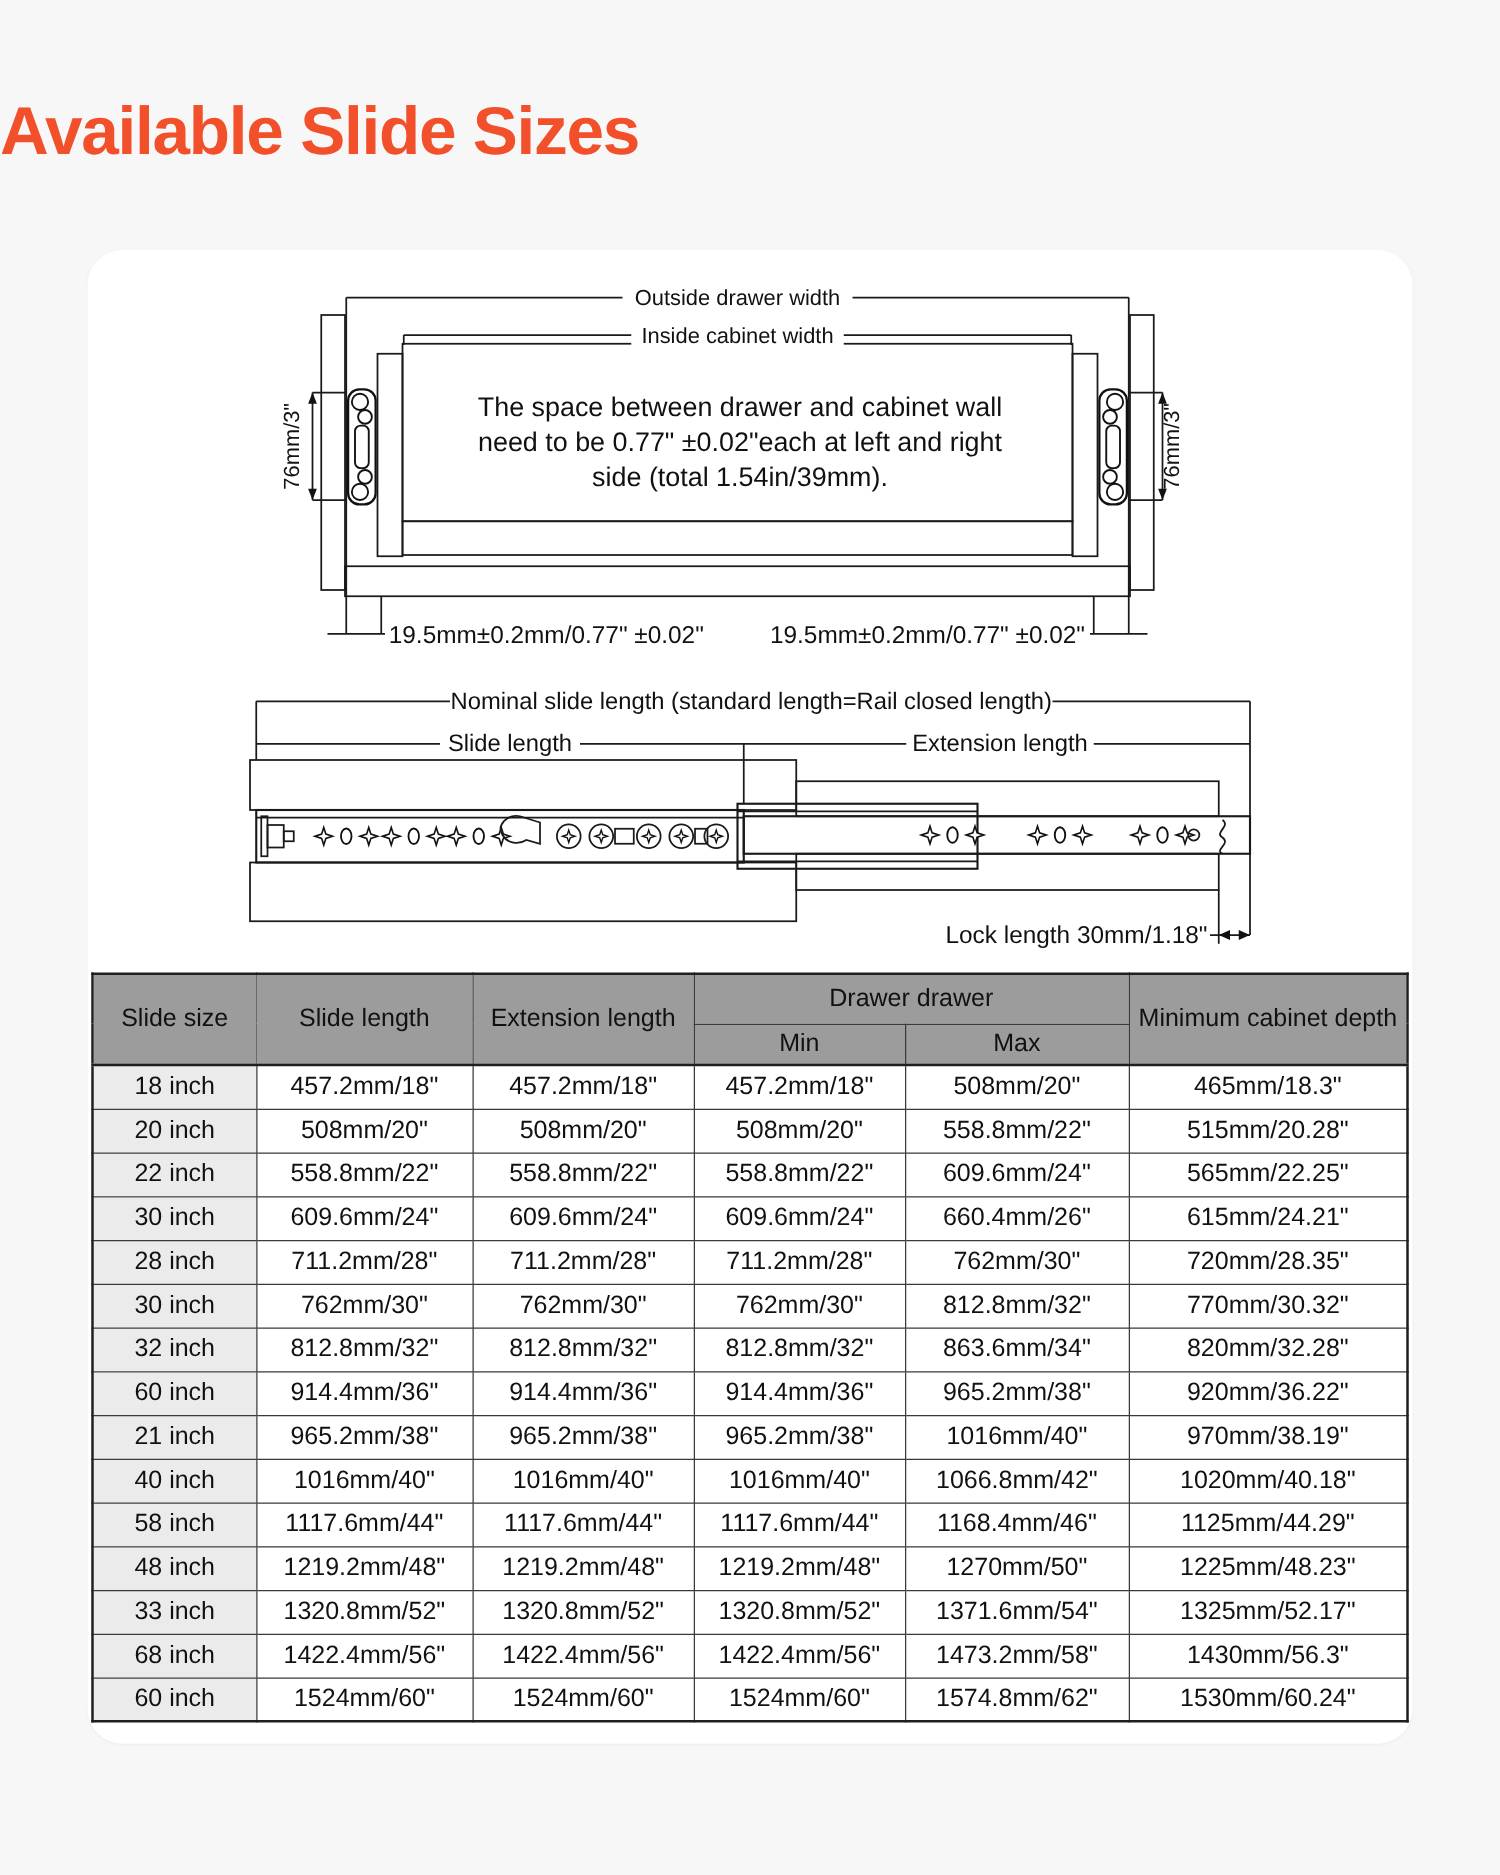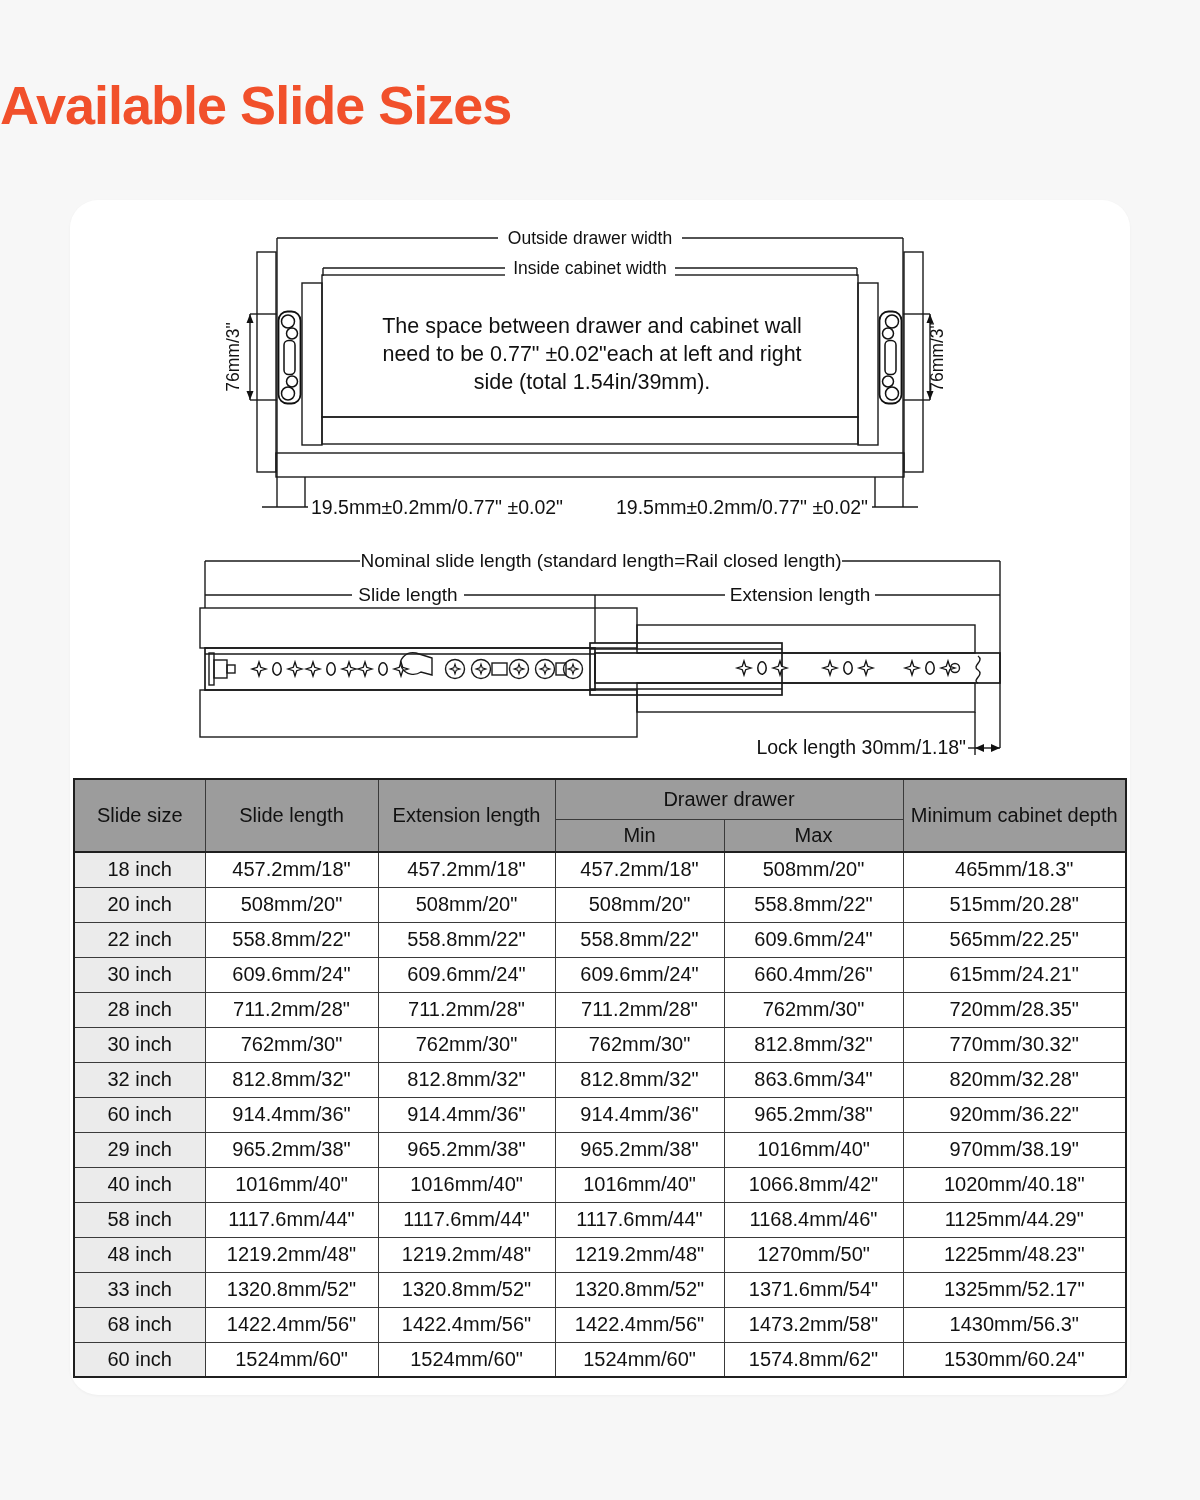--- a/index.html
+++ b/index.html
@@ -298,21 +298,21 @@
       </tr>
       <tr>
         <td class="rowhead">60 inch</td>
         <td>914.4mm/36"</td>
         <td>914.4mm/36"</td>
         <td>914.4mm/36"</td>
         <td>965.2mm/38"</td>
         <td>920mm/36.22"</td>
       </tr>
       <tr>
-        <td class="rowhead">29 inch</td>
+        <td class="rowhead">21 inch</td>
         <td>965.2mm/38"</td>
         <td>965.2mm/38"</td>
         <td>965.2mm/38"</td>
         <td>1016mm/40"</td>
         <td>970mm/38.19"</td>
       </tr>
       <tr>
         <td class="rowhead">40 inch</td>
         <td>1016mm/40"</td>
         <td>1016mm/40"</td>

